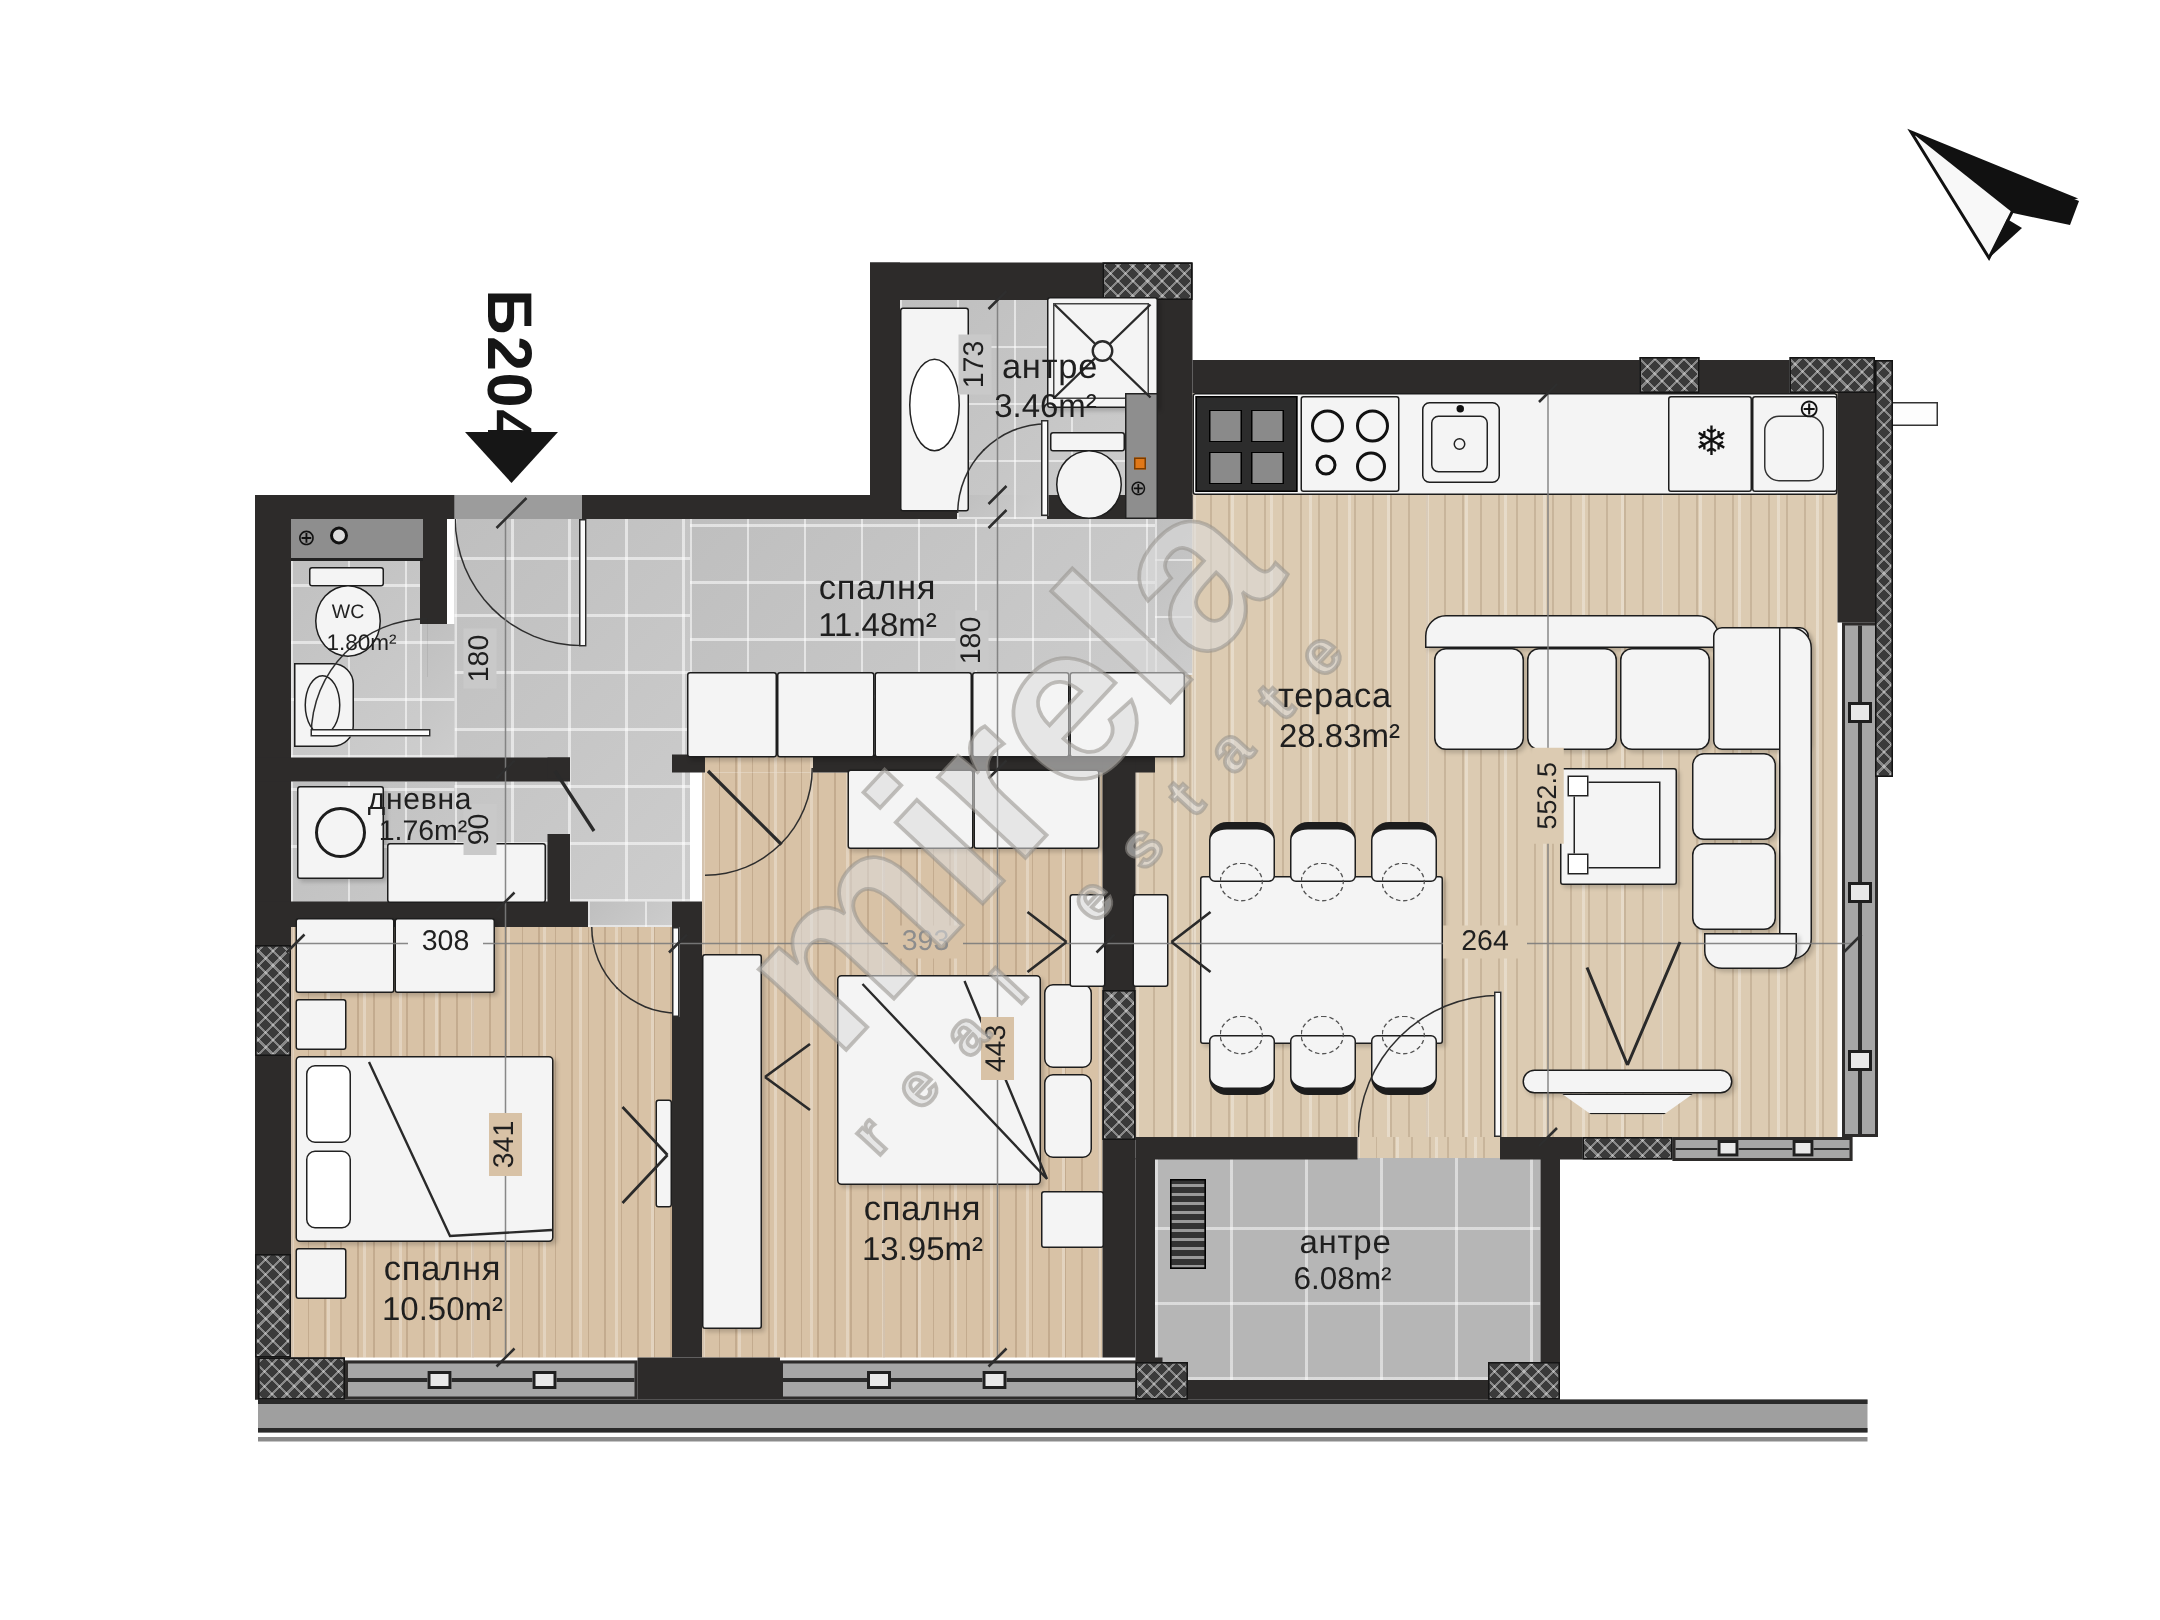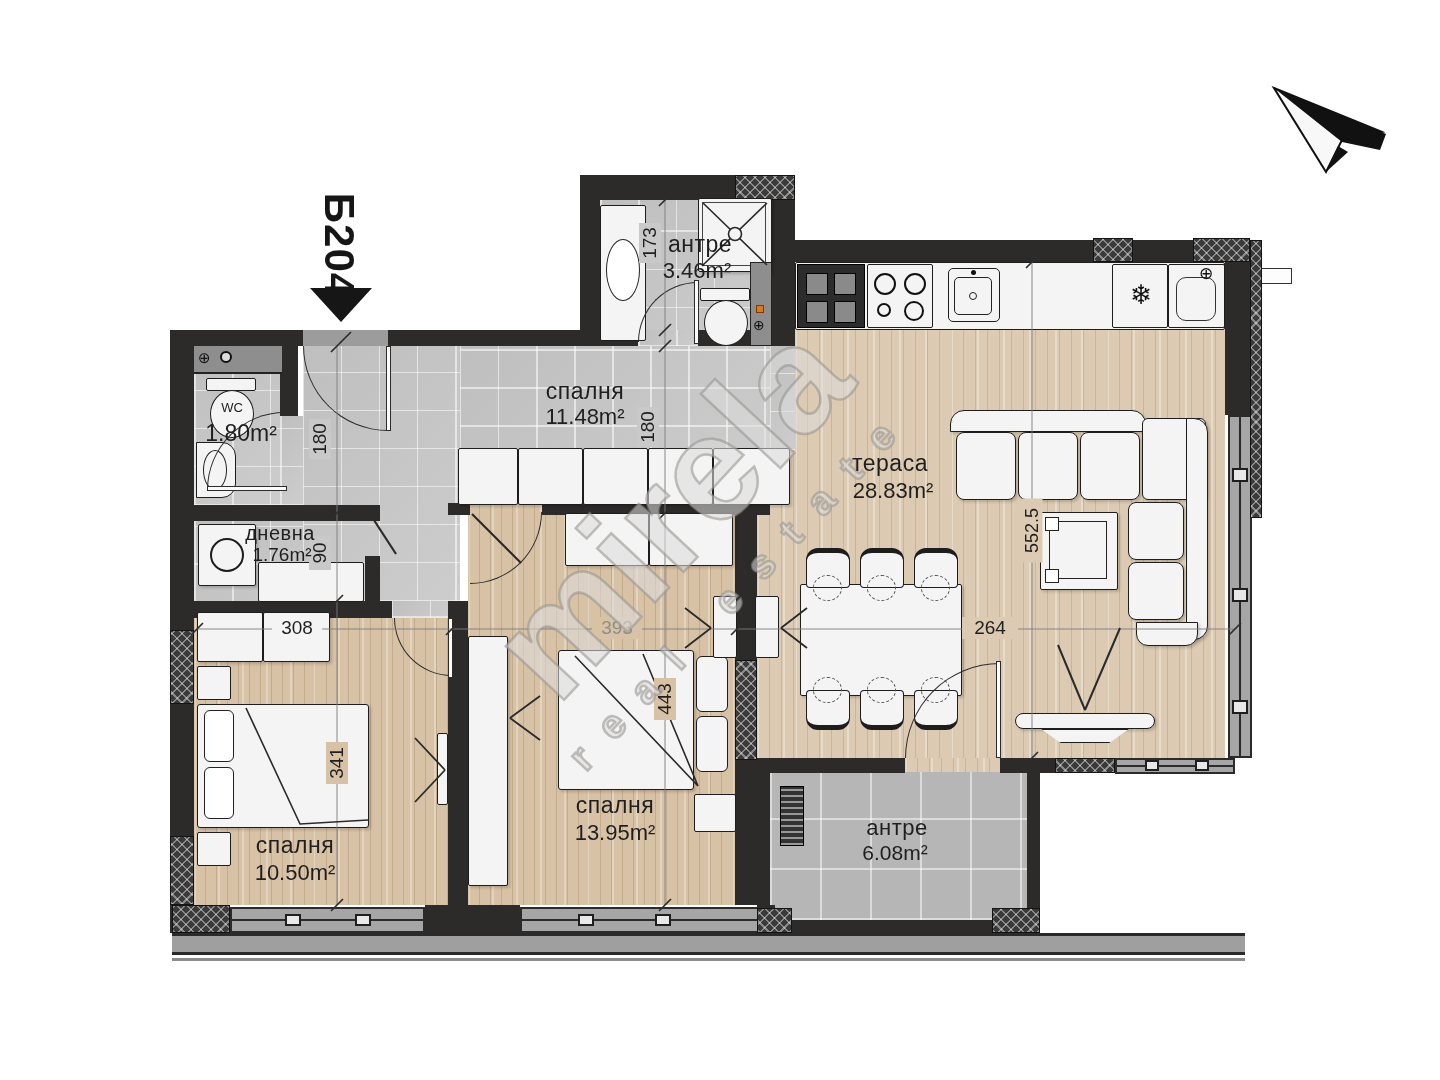--- a/index.html
+++ b/index.html
@@ -290,21 +290,21 @@
   <div class="abs dim bgWoodL" style="left:962px;top:617px;width:56px;">264</div>
   <div class="abs dim vdim bgWoodL" style="left:1000px;top:520px;width:64px;font-size:18px;">552.5</div>
 
   <div class="abs wm" style="left:300px;top:420px;width:760px;height:200px;font-size:150px;text-align:center;transform:rotate(-47deg);">mirela</div>
   <div class="abs wm" style="left:430px;top:560px;width:640px;height:70px;font-size:40px;letter-spacing:26px;text-align:center;transform:rotate(-47deg);">real estate</div>
 
   <div class="abs rname" style="left:485px;top:378px;width:200px;">спалня</div>
   <div class="abs rarea" style="left:485px;top:404px;width:200px;">11.48m²</div>
   <div class="abs rname" style="left:610px;top:231px;width:180px;">антре</div>
   <div class="abs rarea" style="left:607px;top:258px;width:180px;">3.46m²</div>
-  <div class="abs rarea" style="left:196px;top:420px;width:90px;font-size:23px;">1.80m²</div>
+  <div class="abs rarea" style="left:196px;top:420px;width:90px;font-size:15px;">1.80m²</div>
   <div class="abs" style="left:210px;top:400px;width:44px;font-size:13px;text-align:center;color:#222;">WC</div>
   <div class="abs rname" style="left:215px;top:522px;width:130px;font-size:20px;">дневна</div>
   <div class="abs rarea" style="left:222px;top:544px;width:120px;font-size:19px;">1.76m²</div>
   <div class="abs rname" style="left:795px;top:450px;width:190px;">тераса</div>
   <div class="abs rarea" style="left:798px;top:478px;width:190px;">28.83m²</div>
   <div class="abs rname" style="left:200px;top:832px;width:190px;">спалня</div>
   <div class="abs rarea" style="left:200px;top:860px;width:190px;">10.50m²</div>
   <div class="abs rname" style="left:520px;top:792px;width:190px;">спалня</div>
   <div class="abs rarea" style="left:520px;top:820px;width:190px;">13.95m²</div>
   <div class="abs rname" style="left:802px;top:815px;width:190px;font-size:22px;">антре</div>

